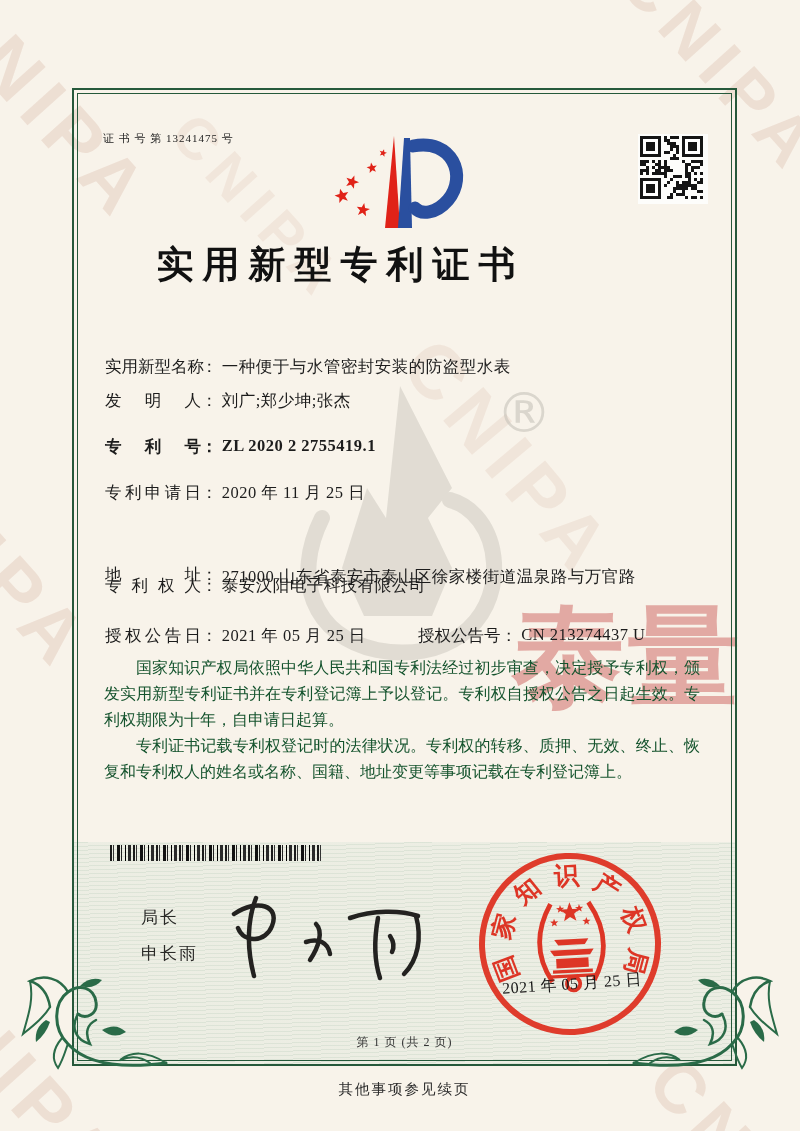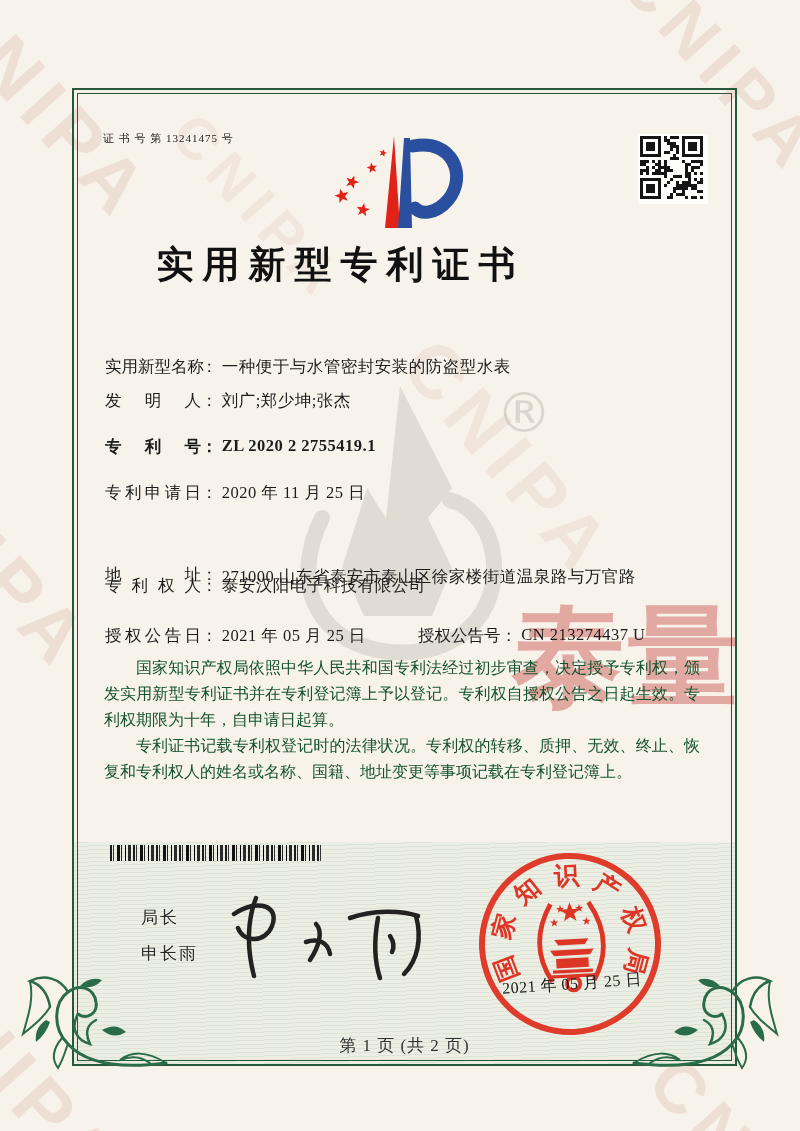--- a/index.html
+++ b/index.html
@@ -44,21 +44,21 @@
   
   .signer{position:absolute;left:113px;top:906px;z-index:5;font-family:"Liberation Sans",sans-serif;
           font-size:17px;color:#2a2a28;font-weight:500;margin-left:28px;}
   .signer div{margin-bottom:13px;letter-spacing:2px;}
   .signature{position:absolute;left:218px;top:884px;width:215px;height:100px;z-index:5;}
   
   .seal{position:absolute;left:474px;top:848px;width:192px;height:192px;z-index:6;transform:rotate(-3deg);}
   .seal-date{position:absolute;left:482px;top:974px;width:180px;z-index:7;text-align:center;
              font-size:16px;color:#161616;transform:rotate(-4deg);letter-spacing:.5px;}
   
-  .page-num{position:absolute;left:72px;top:1034px;width:665px;z-index:5;text-align:center;font-size:17px;color:#333;letter-spacing:1px;}
+  .page-num{position:absolute;left:72px;top:1034px;width:665px;z-index:5;text-align:center;font-size:12px;color:#333;letter-spacing:1px;}
   .cont-note{position:absolute;left:72px;top:1080px;width:665px;z-index:5;text-align:center;font-size:14.5px;color:#2b2b2b;letter-spacing:2px;}
 </style>
 </head>
 <body>
 
 <div class="page">
 
   <div class="wm wm-cnipa" style="left:-18px;top:-30px;font-size:76px;transform:rotate(48deg);">CNIPA</div>
   <div class="wm wm-cnipa" style="left:208px;top:100px;font-size:58px;transform:rotate(48deg);opacity:.55;">CNIPA</div>
   <div class="wm wm-cnipa" style="left:662px;top:-60px;font-size:70px;transform:rotate(48deg);">CNIPA</div>
@@ -339,14 +339,15 @@
       <polygon points="32,56 68,56 64,62 36,62"></polygon>
       <polygon points="27,67 73,67 69,73 31,73"></polygon>
       <rect x="33" y="76" width="34" height="10"></rect>
       <rect x="29" y="88" width="42" height="3.5"></rect>
       <rect x="25" y="93" width="50" height="3.5"></rect>
     </g>
   </svg>
   <div class="seal-date">2021 年 05 月 25 日</div>
 
   <div class="page-num">第 1 页 (共 2 页)</div>
+  <div class="cont-note">其他事项参见续页</div>
 
 </div>
 
 </body></html>

